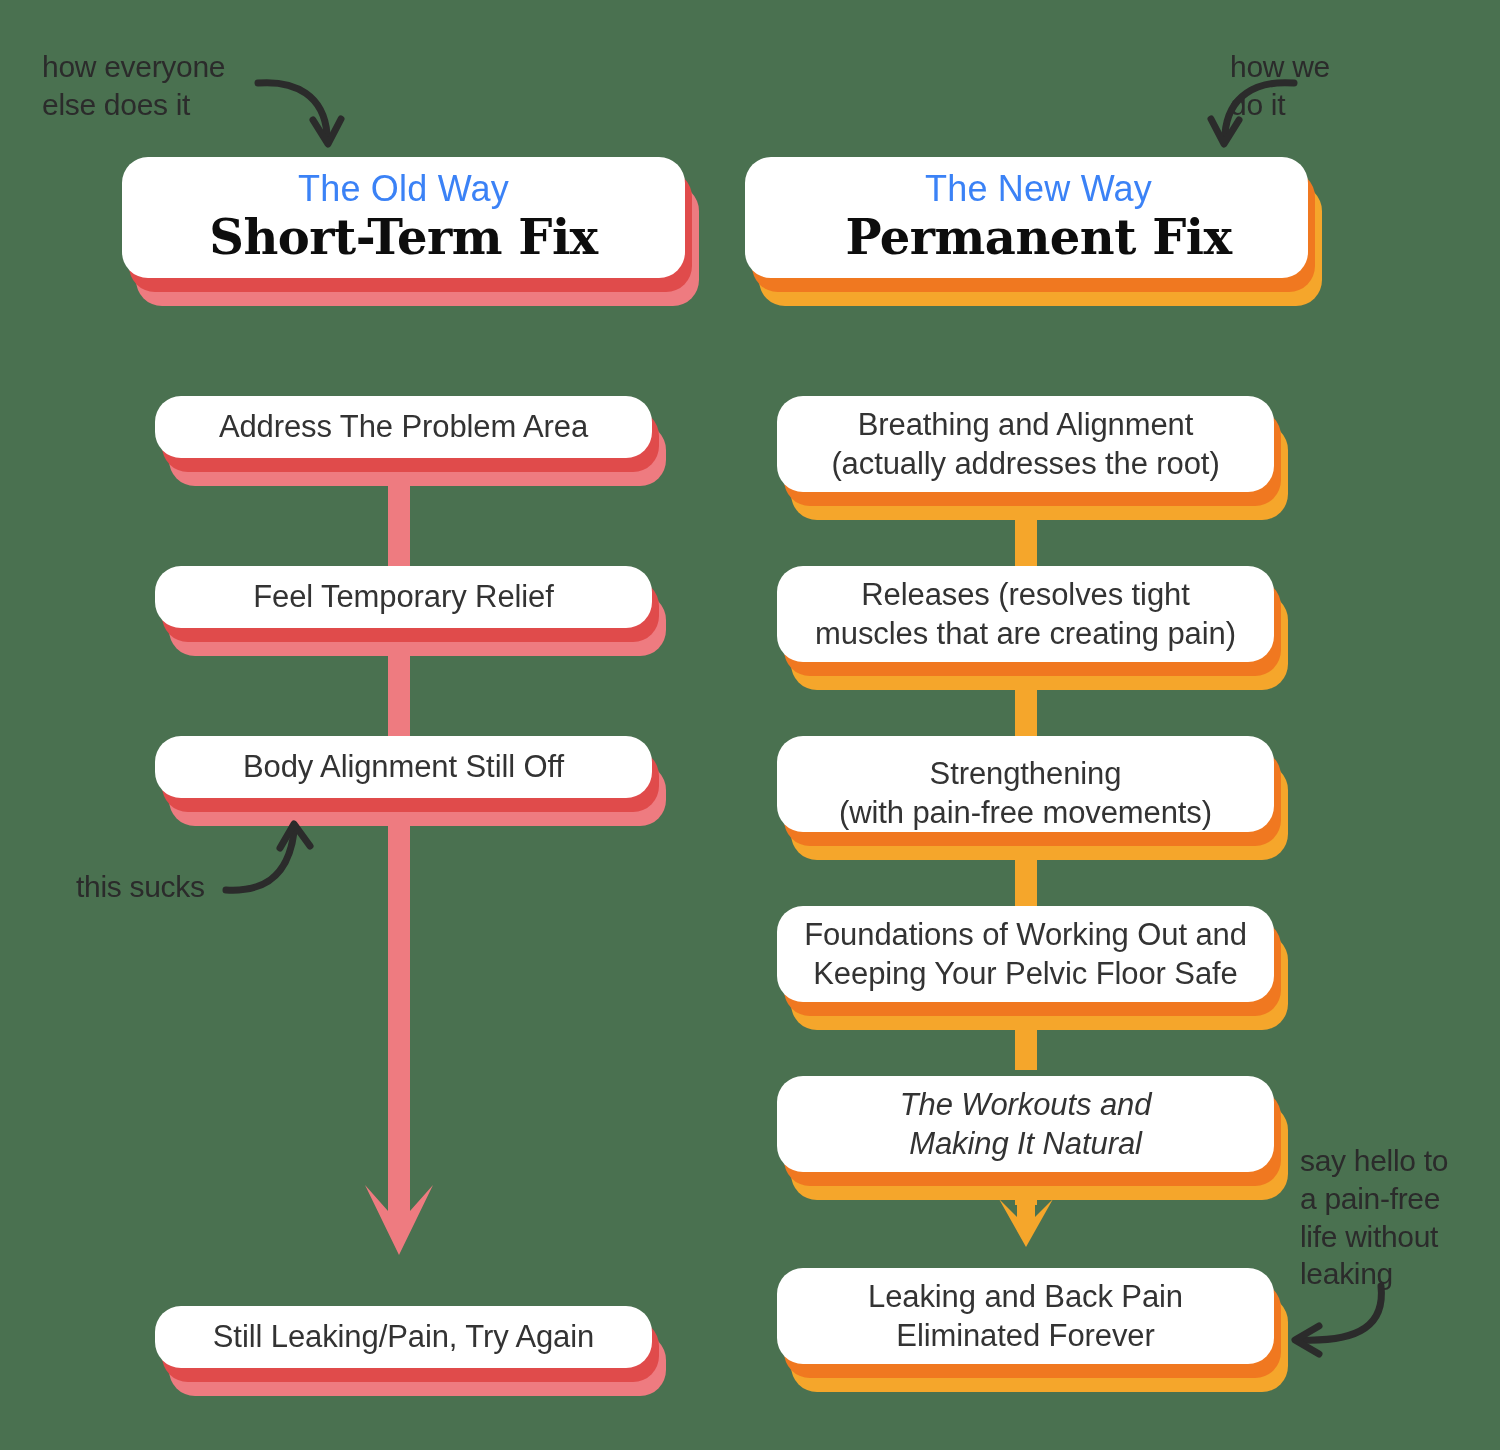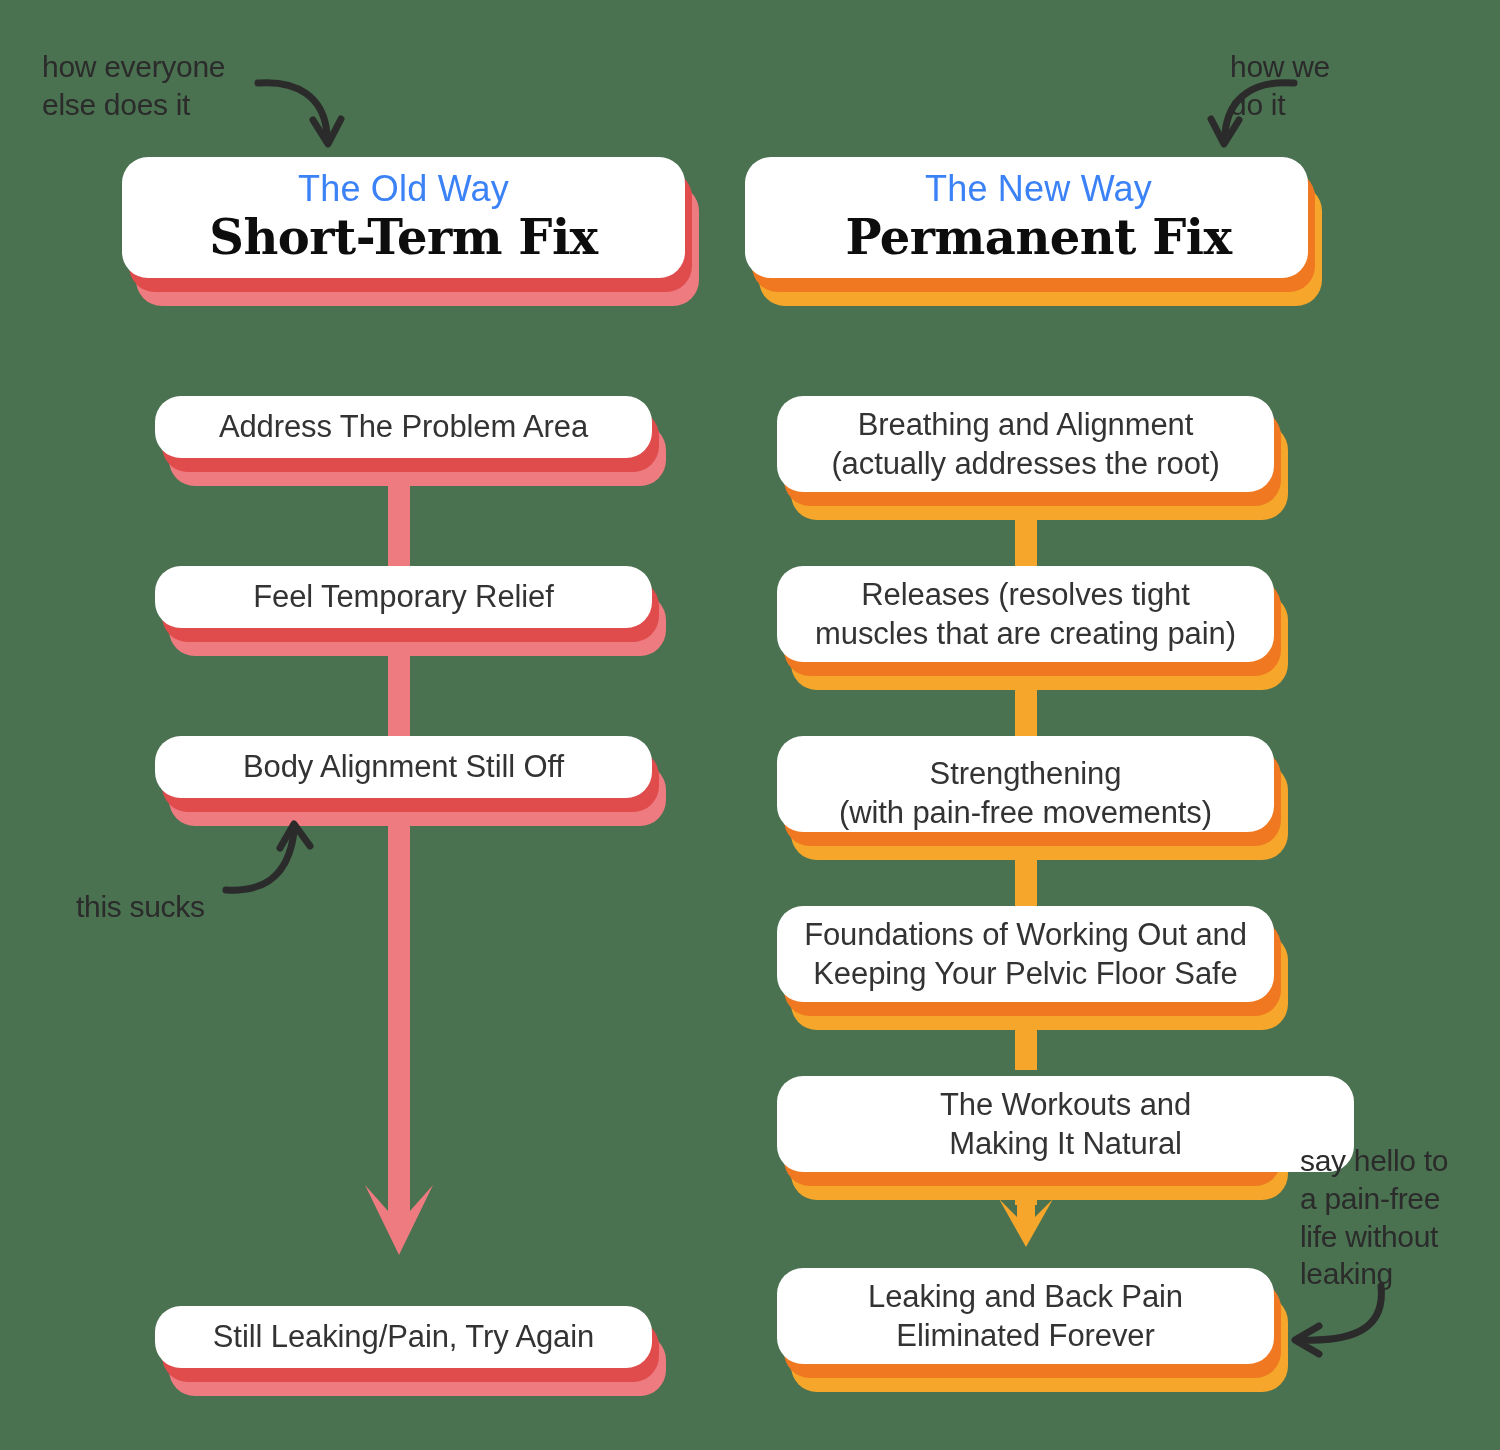--- a/index.html
+++ b/index.html
@@ -218,36 +218,36 @@
     <div class="layer back1" style="left:7px; top:14px; width:497px; height:96px; background:#f07820;"></div>
     <div class="card-face" style="width:497px; height:96px;">
       <span class="step-text">Foundations of Working Out and
 Keeping Your Pelvic Floor Safe</span>
     </div>
   </div>
 
   <div class="cardwrap" style="left:777px; top:1076px; width:497px; height:96px;">
     <div class="layer back2" style="left:14px; top:28px; width:497px; height:96px; background:#f5a62b;"></div>
     <div class="layer back1" style="left:7px; top:14px; width:497px; height:96px; background:#f07820;"></div>
-    <div class="card-face" style="width:577px; height:96px;">
+    <div class="card-face" style="width:497px; height:96px;font-style:italic;">
       <span class="step-text">The Workouts and
 Making It Natural</span>
     </div>
   </div>
 
   <div class="cardwrap" style="left:777px; top:1268px; width:497px; height:96px;">
     <div class="layer back2" style="left:14px; top:28px; width:497px; height:96px; background:#f5a62b;"></div>
     <div class="layer back1" style="left:7px; top:14px; width:497px; height:96px; background:#f07820;"></div>
     <div class="card-face" style="width:497px; height:96px;">
       <span class="step-text">Leaking and Back Pain
 Eliminated Forever</span>
     </div>
   </div>
 
-  <div class="annot left" style="left:76px; top:868px; width:220px;margin-top:20px;">this sucks</div>
+  <div class="annot left" style="left:76px; top:868px; width:220px;">this sucks</div>
 
   <svg class="annot-arrow" style="left:222px; top:818px;" width="110" height="95" viewBox="0 0 110 95">
     <path d="M4 72 C 38 74, 66 62, 72 14" fill="none" stroke="#2b2b2b" stroke-width="7" stroke-linecap="round"></path>
     <path d="M58 30 L72 6 L88 28" fill="none" stroke="#2b2b2b" stroke-width="7" stroke-linecap="round" stroke-linejoin="round"></path>
   </svg>
 
   <div class="annot right" style="left:1300px; top:1142px; width:190px;">say hello to
 a pain-free
 life without
 leaking</div>

